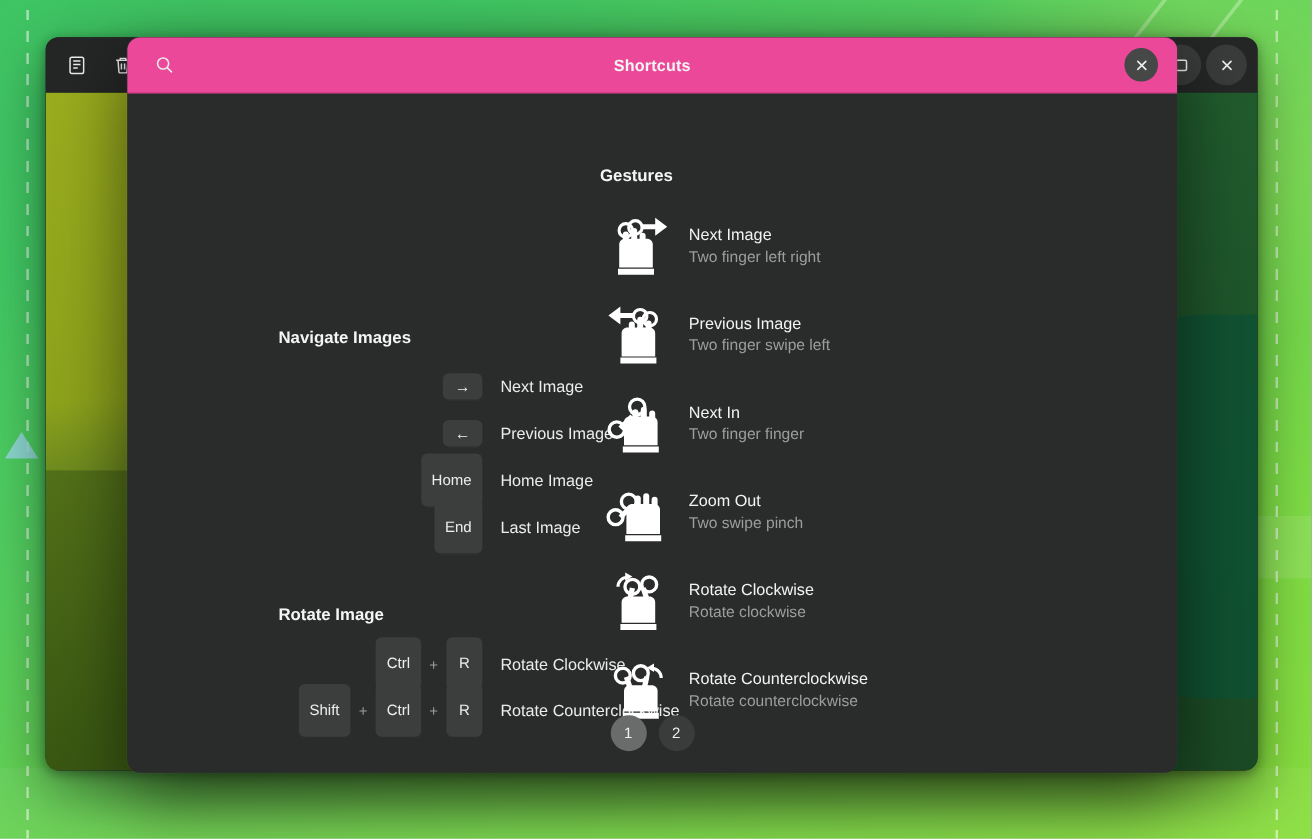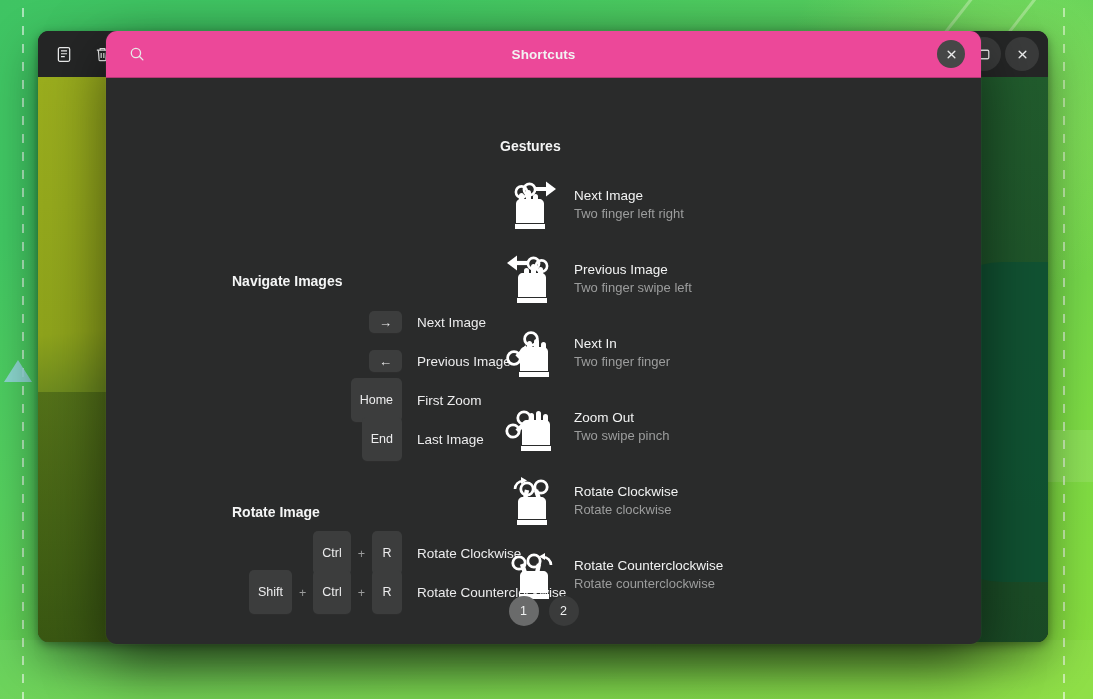--- a/index.html
+++ b/index.html
@@ -382,21 +382,21 @@
               <div class="keys">
                 <span class="keycap arrow">←</span>
               </div>
               <div class="key-label">Previous Image</div>
             </div>
 
             <div class="key-row">
               <div class="keys">
                 <span class="keycap">Home</span>
               </div>
-              <div class="key-label">First Zoom</div>
+              <div class="key-label">Home Image</div>
             </div>
 
             <div class="key-row">
               <div class="keys">
                 <span class="keycap">End</span>
               </div>
               <div class="key-label">Last Image</div>
             </div>
           </div>
 

